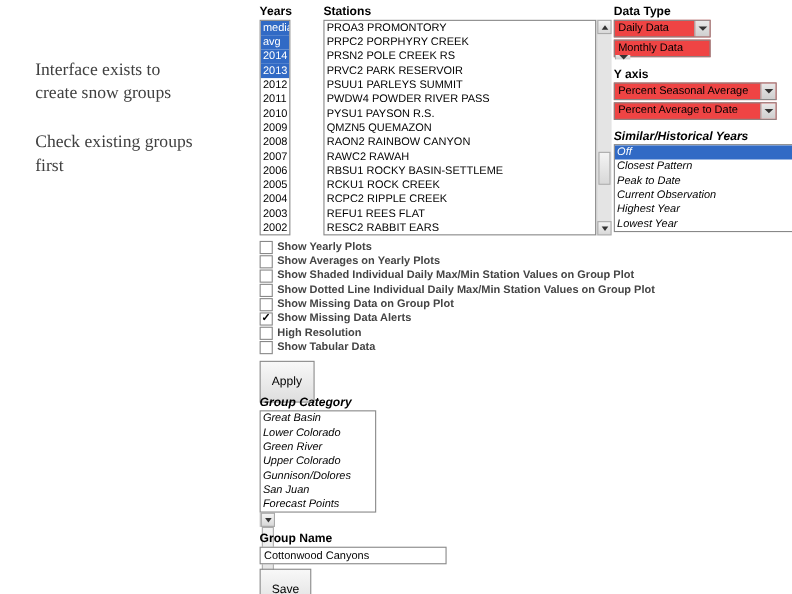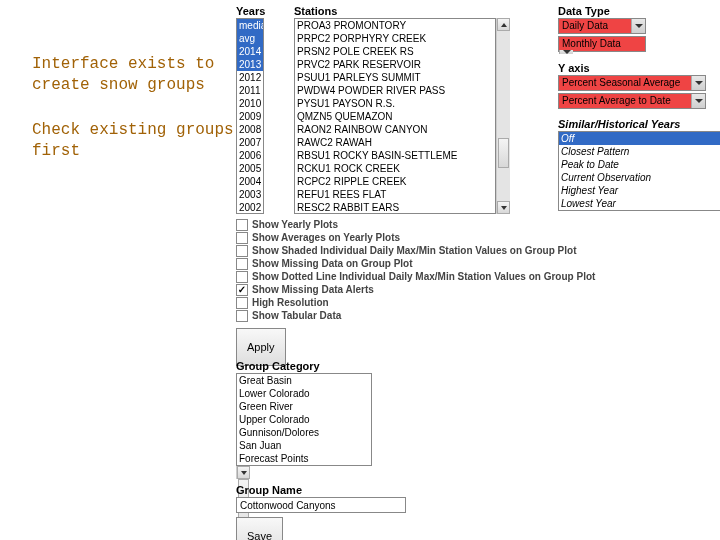--- a/index.html
+++ b/index.html
@@ -8,22 +8,22 @@
     font-family: Arial, sans-serif;
     font-size: 11px;
     background: #fff;
     width: 720px;
     height: 540px;
     position: relative;
   }
   .annotation {
     position: absolute;
     font-size: 16px;
-    font-family: Liberation Mono, monospace;
-    color: #a16207;
+    font-family: Liberation Serif, serif;
+    color: #404040;
     line-height: 1.3;
   }
   .label {
     font-weight: bold;
     font-size: 11px;
     margin-bottom: 1px;
   }
   .listbox {
     border: 1px solid #888;
     background: #fff;
@@ -143,21 +143,21 @@
         <div class="item">2007</div>
         <div class="item">2006</div>
         <div class="item">2005</div>
         <div class="item">2004</div>
         <div class="item">2003</div>
         <div class="item">2002</div>
       </div>
   </div>
 </div>
 
-<div class="panel" style="left:294px; top:5px; width:216px;">
+<div class="panel" style="left:294px; top:5px; width:262px;">
   <div class="label">Stations</div>
   <div style="display:flex; height:196px;">
     <div class="listbox" id="stations-list" style="flex:1;">
         <div class="item">PROA3 PROMONTORY</div>
         <div class="item">PRPC2 PORPHYRY CREEK</div>
         <div class="item">PRSN2 POLE CREEK RS</div>
         <div class="item">PRVC2 PARK RESERVOIR</div>
         <div class="item">PSUU1 PARLEYS SUMMIT</div>
         <div class="item">PWDW4 POWDER RIVER PASS</div>
         <div class="item">PYSU1 PAYSON R.S.</div>
@@ -229,44 +229,44 @@
   <div class="checkbox-row">
       <div class="checkbox"></div>
       <span>Show Averages on Yearly Plots</span>
     </div>
   <div class="checkbox-row">
       <div class="checkbox"></div>
       <span>Show Shaded Individual Daily Max/Min Station Values on Group Plot</span>
     </div>
   <div class="checkbox-row">
       <div class="checkbox"></div>
+      <span>Show Dotted Line Individual Daily Max/Min Station Values on Group Plot</span>
+    </div>
+  <div class="checkbox-row">
+      <div class="checkbox"></div>
       <span>Show Missing Data on Group Plot</span>
-    </div>
-  <div class="checkbox-row">
-      <div class="checkbox"></div>
-      <span>Show Dotted Line Individual Daily Max/Min Station Values on Group Plot</span>
     </div>
   <div class="checkbox-row">
       <div class="checkbox checked"></div>
       <span>Show Missing Data Alerts</span>
     </div>
   <div class="checkbox-row">
       <div class="checkbox"></div>
       <span>High Resolution</span>
     </div>
   <div class="checkbox-row">
       <div class="checkbox"></div>
       <span>Show Tabular Data</span>
     </div>
   <div style="margin-top:6px;">
     <div class="button">Apply</div>
   </div>
 </div>
 
-<div class="panel" style="left:236px; top:360px; width:136px;">
+<div class="panel" style="left:236px; top:360px; width:106px;font-style:italic;">
   <div class="label">Group Category</div>
   <div style="display:flex; height:106px;flex-direction:column;">
     <div class="listbox" id="gc-list" style="flex:1;">
         <div class="item">Great Basin</div>
         <div class="item">Lower Colorado</div>
         <div class="item">Green River</div>
         <div class="item">Upper Colorado</div>
         <div class="item">Gunnison/Dolores</div>
         <div class="item">San Juan</div>
         <div class="item">Forecast Points</div>

